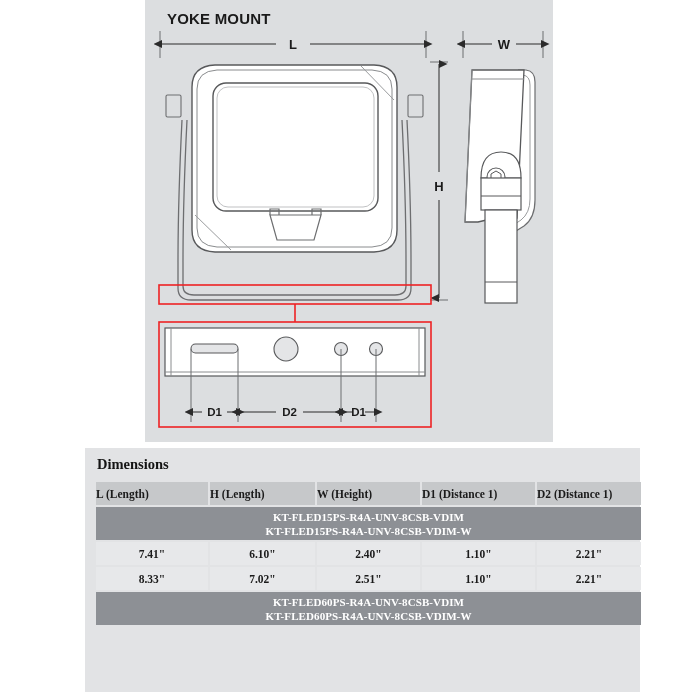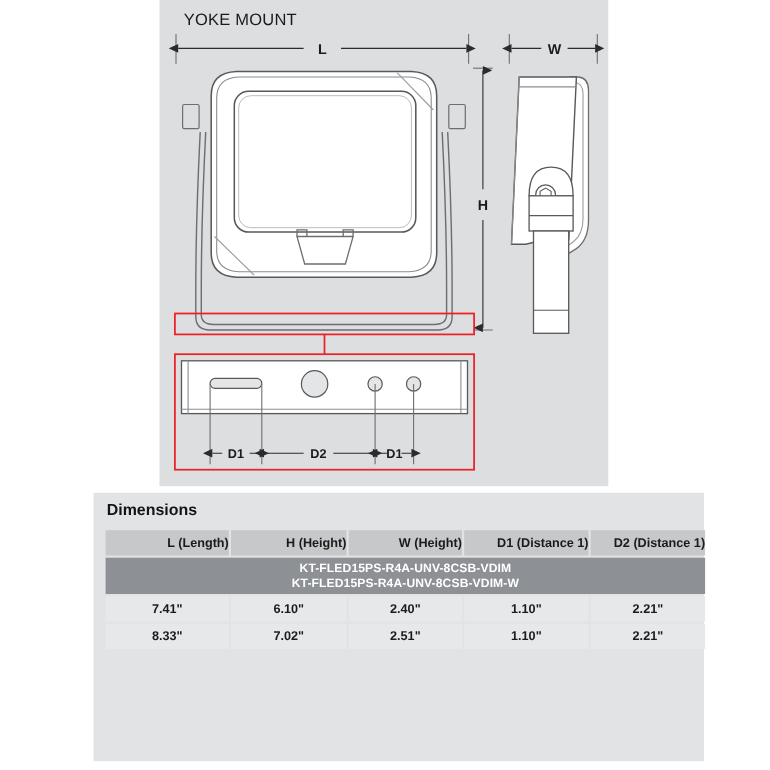--- a/index.html
+++ b/index.html
@@ -11,42 +11,43 @@
   }
   #root{position:absolute;left:0;top:0;width:700px;height:700px;}
 
   
   .draw-panel{
     position:absolute;left:145px;top:0;width:408px;height:442px;
     background:#dcdee0;
   }
   .panel-title{
     position:absolute;left:22px;top:10px;
-    font-size:15px;font-weight:normal;color:#1a1a1a;letter-spacing:.2px;text-align:center;
+    font-size:15px;font-weight:bold;color:#1a1a1a;letter-spacing:.2px;text-align:center;
   }
   .svgwrap{position:absolute;left:0;top:0;width:408px;height:442px;}
 
   
   .table-panel{
     position:absolute;left:85px;top:448px;width:555px;height:244px;
     background:#e2e3e5;
+    font-family:Liberation Serif, serif;
   }
   .table-title{
     position:absolute;left:12px;top:8px;
     font-size:14.5px;font-weight:bold;color:#141414;
   }
   table.dims{
     position:absolute;left:9px;top:32px;
     width:537px;border-collapse:separate;border-spacing:2px 2px;
     table-layout:fixed;
   }
   table.dims th{
     background:#c6c8ca;color:#1b1b1b;
     font-size:11.5px;font-weight:bold;
-    height:23px;text-align:right;vertical-align:middle;
+    height:23px;text-align:left;vertical-align:middle;
     border:0;padding:0;
   }
   table.dims td.val{
     background:#e7e8ea;color:#1b1b1b;
     font-size:11.5px;font-weight:bold;
     height:23px;text-align:center;vertical-align:middle;
     border:0;padding:0;
   }
   table.dims td.model{
     background:#8d9095;color:#ffffff;
@@ -219,21 +220,21 @@
       <colgroup>
         <col class="c0">
           <col class="c1">
           <col class="c2">
           <col class="c3">
           <col class="c4">
       </colgroup>
       <thead>
         <tr>
           <th>L (Length)</th>
-          <th>H (Height)</th>
+          <th>H (Length)</th>
           <th>W (Height)</th>
           <th>D1 (Distance 1)</th>
           <th>D2 (Distance 1)</th>
         </tr>
       </thead>
       <tbody>
 
         <tr>
           <td class="model" colspan="5">
             <span>KT-FLED15PS-R4A-UNV-8CSB-VDIM</span><br>
@@ -249,17 +250,23 @@
         </tr>
 
         <tr>
           <td class="val">8.33"</td>
           <td class="val">7.02"</td>
           <td class="val">2.51"</td>
           <td class="val">1.10"</td>
           <td class="val">2.21"</td>
         </tr>
 
+        <tr>
+          <td class="model" colspan="5">
+            <span>KT-FLED60PS-R4A-UNV-8CSB-VDIM</span><br>
+            <span>KT-FLED60PS-R4A-UNV-8CSB-VDIM-W</span>
+          </td>
+        </tr>
       </tbody>
     </table>
   </div>
 
 </div>
 
 </body></html>

